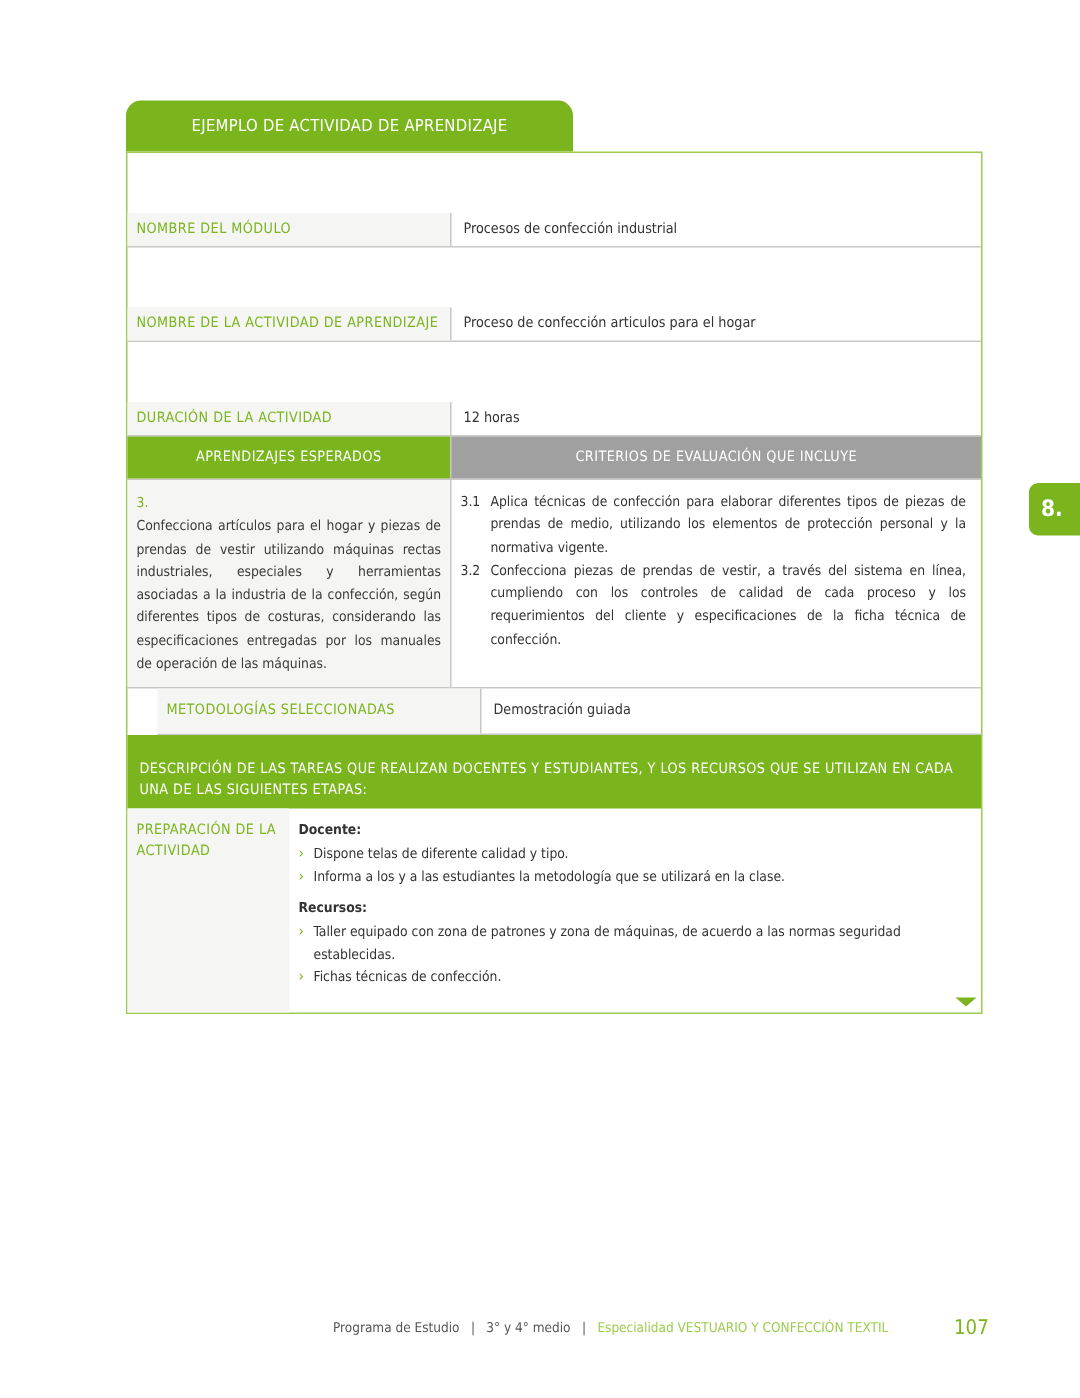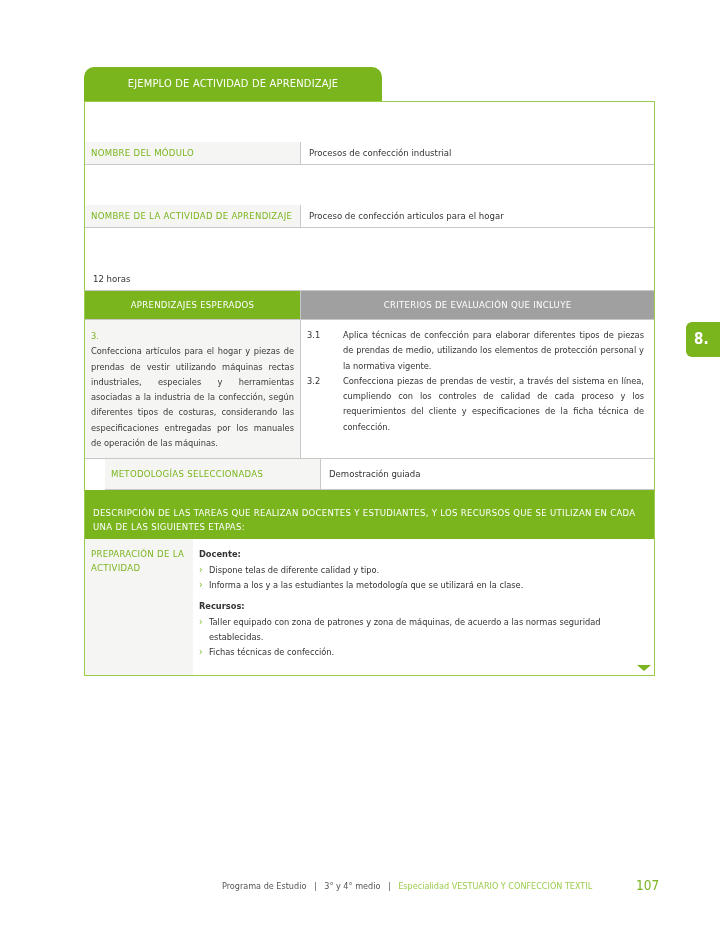--- a/index.html
+++ b/index.html
@@ -37,21 +37,21 @@
     background: #a0a0a0; color: #fff; text-align: center; line-height: 28px;
     font-size: 9.5px; text-transform: uppercase; letter-spacing: 0.3px;
   }
   .content { min-height: 136px; }
   .content .lcell {
     color: #3a3a3a; text-transform: none; letter-spacing: 0; padding: 8px 6px;
     font-size: 9.2px; line-height: 15.3px; text-align: justify;
   }
   .content .lcell .num { color: #7ab51d; display: block; }
   .content .rcell { padding: 7px 10px 6px 6px; font-size: 9.2px; line-height: 15.3px; }
-  .crit { display: flex; text-align: justify; gap: 16px; }
+  .crit { display: flex; text-align: justify; }
   .crit .cnum { width: 20px; flex-shrink: 0; }
   .crit .ctext { flex: 1; }
   .metod { height: 30px; margin-left: 20px; }
   .metod .lcell, .metod .rcell { line-height: 30px; }
   .desc-band {
     background: #7ab51d; color: #fff; font-size: 9.5px; line-height: 14px;
     padding: 16px 8px 5px 8px; text-transform: uppercase; letter-spacing: 0.3px;
     border-bottom: none;
   }
   .prep { min-height: 136px; border-bottom: none; }
@@ -90,20 +90,21 @@
 <div class="table">
   <div class="row r-simple">
     <div class="lcell">NOMBRE DEL MÓDULO</div>
     <div class="rcell bold">Procesos de confección industrial</div>
   </div>
   <div class="row r-simple">
     <div class="lcell">NOMBRE DE LA ACTIVIDAD DE APRENDIZAJE</div>
     <div class="rcell">Proceso de confección articulos para el hogar</div>
   </div>
   <div class="row r-simple">
+    <div class="lcell">DURACIÓN DE LA ACTIVIDAD</div>
     <div class="rcell">12 horas</div>
   </div>
   <div class="row hdr">
     <div class="lcell">APRENDIZAJES ESPERADOS</div>
     <div class="rcell">CRITERIOS DE EVALUACIÓN QUE INCLUYE</div>
   </div>
   <div class="row content">
     <div class="lcell">
       <span class="num">3.</span>
       <span>Confecciona artículos para el hogar y piezas de prendas de vestir utilizando máquinas rectas industriales, especiales y herramientas asociadas a la industria de la confección, según diferentes tipos de costuras, considerando las especificaciones entregadas por los manuales de operación de las máquinas.</span>

